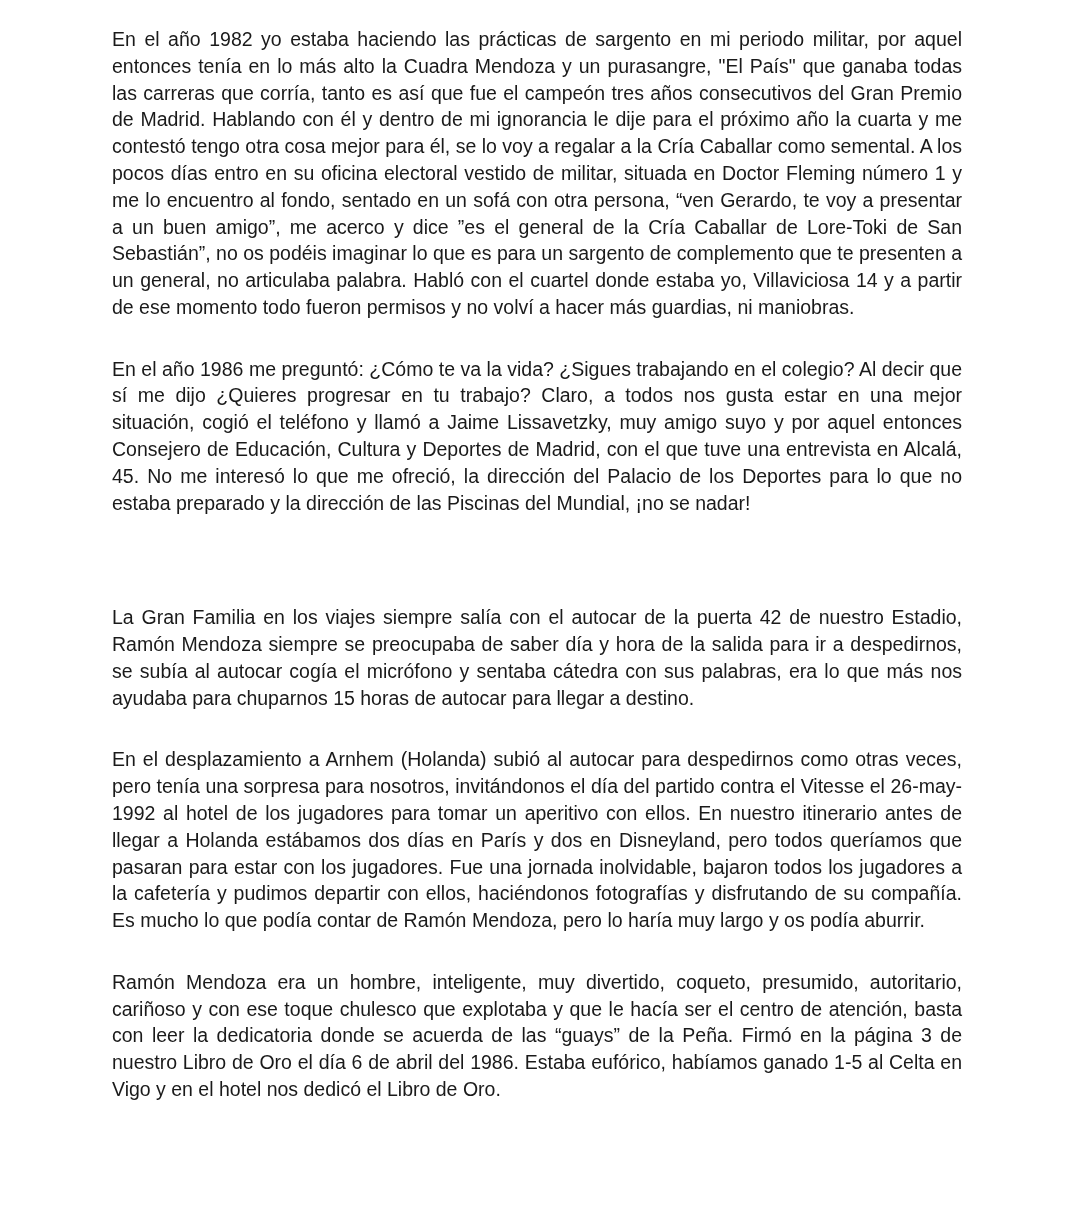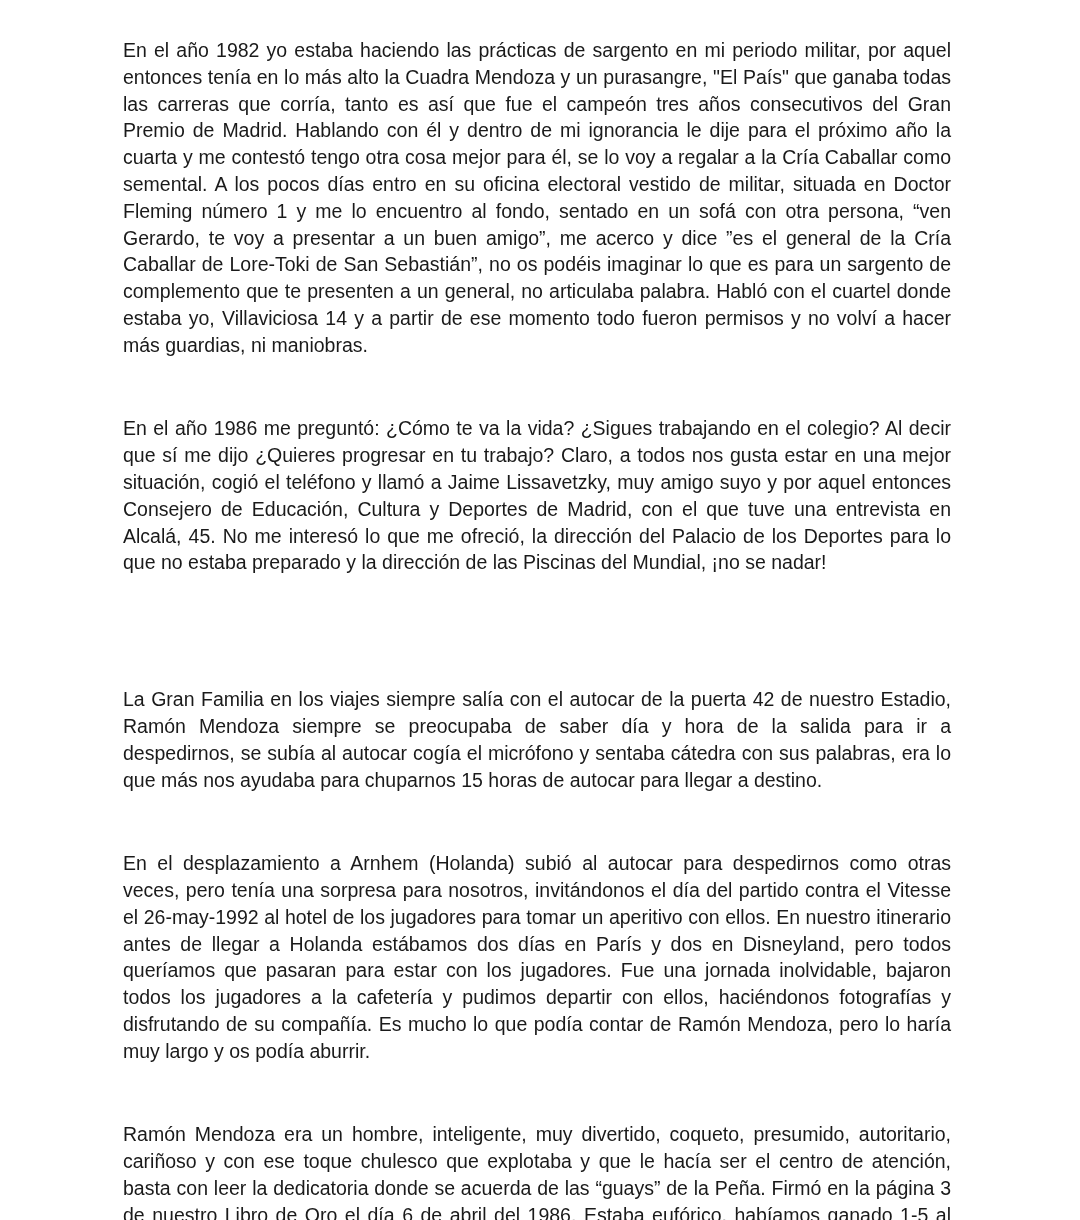--- a/index.html
+++ b/index.html
@@ -18,21 +18,21 @@
       left: 108px;
       top: 22px;
       width: 858px;
       font-family: "Liberation Sans", sans-serif;
       font-size: 19.5px;
       line-height: 26.8px;
       color: #1a1a1a;
       text-align: justify;
     }
     .page p {
-      margin: 15px;
+      margin: 4px;
     }
     .gap-1 { height: 26.8px; }
     .gap-big { height: 80px; }
   </style>
 </head>
 <body>
 
 <div class="page">
   <p>En el año 1982 yo estaba haciendo las prácticas de sargento en mi periodo militar, por aquel entonces tenía en lo más alto la Cuadra Mendoza y un purasangre, "El País" que ganaba todas las carreras que corría, tanto es así que fue el campeón tres años consecutivos del Gran Premio de Madrid. Hablando con él y dentro de mi ignorancia le dije para el próximo año la cuarta y me contestó tengo otra cosa mejor para él, se lo voy a regalar a la Cría Caballar como semental. A los pocos días entro en su oficina electoral vestido de militar, situada en Doctor Fleming número 1 y me lo encuentro al fondo, sentado en un sofá con otra persona, “ven Gerardo, te voy a presentar a un buen amigo”, me acerco y dice ”es el general de la Cría Caballar de Lore-Toki de San Sebastián”, no os podéis imaginar lo que es para un sargento de complemento que te presenten a un general, no articulaba palabra. Habló con el cuartel donde estaba yo, Villaviciosa 14 y a partir de ese momento todo fueron permisos y no volví a hacer más guardias, ni maniobras.</p>
   <div class="gap-1"></div>

